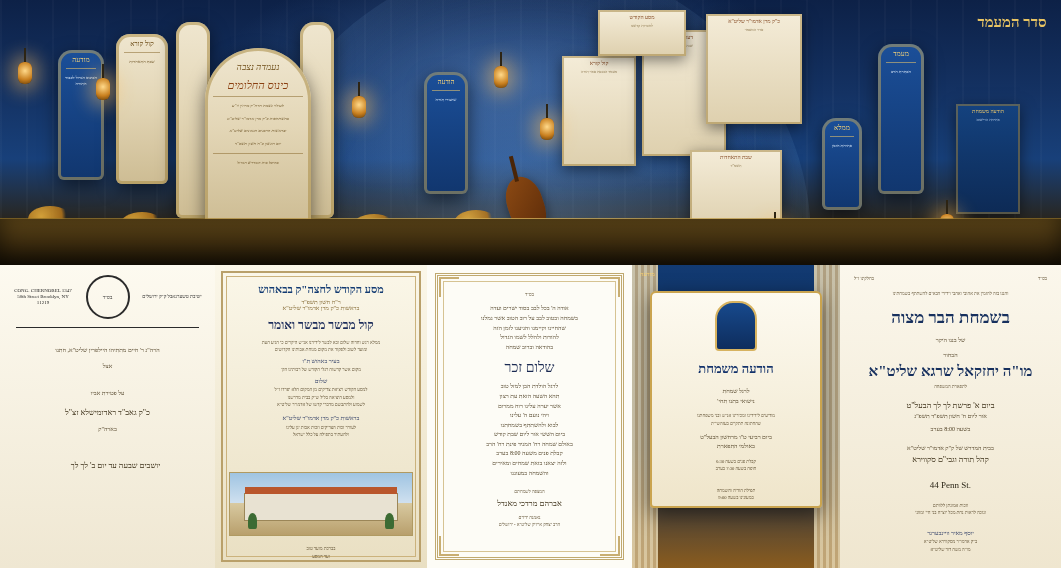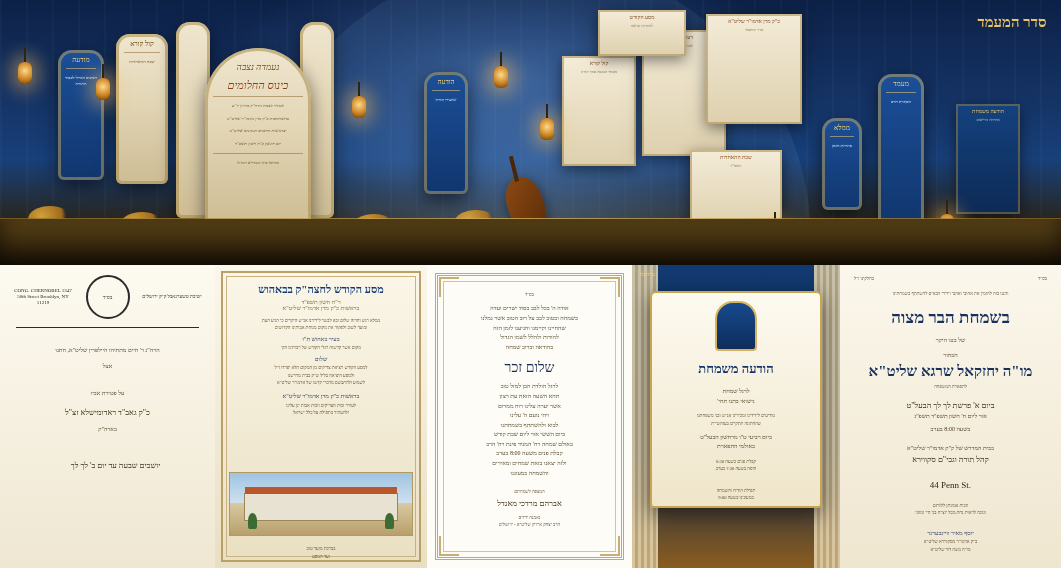--- a/index.html
+++ b/index.html
@@ -151,21 +151,21 @@
       <div class="ttl" style="font-size:11px;color:#8a3f10;">כינוס החלומים</div>
       <div class="rule"></div>
       <div class="body">לעילוי נשמת הרה"ק מרוזין זי"ע</div>
       <div class="body">בהשתתפות כ"ק מרן אדמו"ר שליט"א</div>
       <div class="body">ובראשות הרבנים הגאונים שליט"א</div>
       <div class="body">יום ראשון כ"ח חשון תשפ"ד</div>
       <div class="rule"></div>
       <div class="body">בהיכל בית המדרש הגדול</div>
     </div>
 
-    <div class="tablet blue" style="left:878px;top:44px;width:46px;height:150px;margin-top:30px;">
+    <div class="tablet blue" style="left:878px;top:44px;width:46px;height:150px;">
       <div class="ttl">מעמד</div>
       <div class="rule"></div>
       <div class="body">הכתרת הרב</div>
     </div>
     <div class="tablet blue" style="left:822px;top:118px;width:40px;height:92px;">
       <div class="ttl">ממלא</div>
       <div class="rule"></div>
       <div class="body">פתיחת הזמן</div>
     </div>
 
@@ -234,20 +234,21 @@
       <div class="rtl sm" style="margin-top:6px;">בארה"ק</div>
       <div class="rtl md" style="margin-top:26px;margin-left:16px;">יושבים שבעה עד יום ב' לך לך</div>
     </div>
 
     <div class="ad ad2">
       <div class="frameD"></div>
       <div class="frameD2"></div>
       <div class="rtl topttl" style="margin-top:18px;">מסע הקודש לחצה"ק בבאהוש</div>
       <div class="rtl sub" style="margin-top:4px;">ר"ח חשון תשפ"ד</div>
       <div class="rtl sub">בראשות כ"ק מרן אדמו"ר שליט"א</div>
+      <div class="rtl big" style="margin-top:7px;">קול מבשר מבשר ואומר</div>
       <div class="pad">
         <div class="rtl tiny" style="margin-top:6px;">ממלא רגש וחדוה שלום ובא לבשר לידידנו אנ"ש היקרים כי הגיע העת</div>
         <div class="rtl tiny">ומועד לשוב ולפקוד את מקום מנוחת אבותינו הקדושים</div>
         <div class="rtl sm" style="margin-top:3px;color:#1c2c5b;">בעיר באהוש ת"ו</div>
         <div class="rtl tiny">מקום אשר קדשוה רגלי הקודש של רבותינו הק'</div>
         <div class="rtl sm" style="margin-top:3px;color:#1c2c5b;">שלום</div>
         <div class="rtl tiny">למסע הקודש ויציאת צדיקים מן המקום הלא יפרדו ז"ל</div>
         <div class="rtl tiny">ולמסע היציאה בליל ש"ק בבית מדרשנו</div>
         <div class="rtl tiny">לשמוע ולהתבשם מדברי קדשו של אדמו"ר שליט"א</div>
         <div class="rtl sm" style="margin-top:6px;color:#1c2c5b;">בראשות כ"ק מרן אדמו"ר שליט"א</div>

